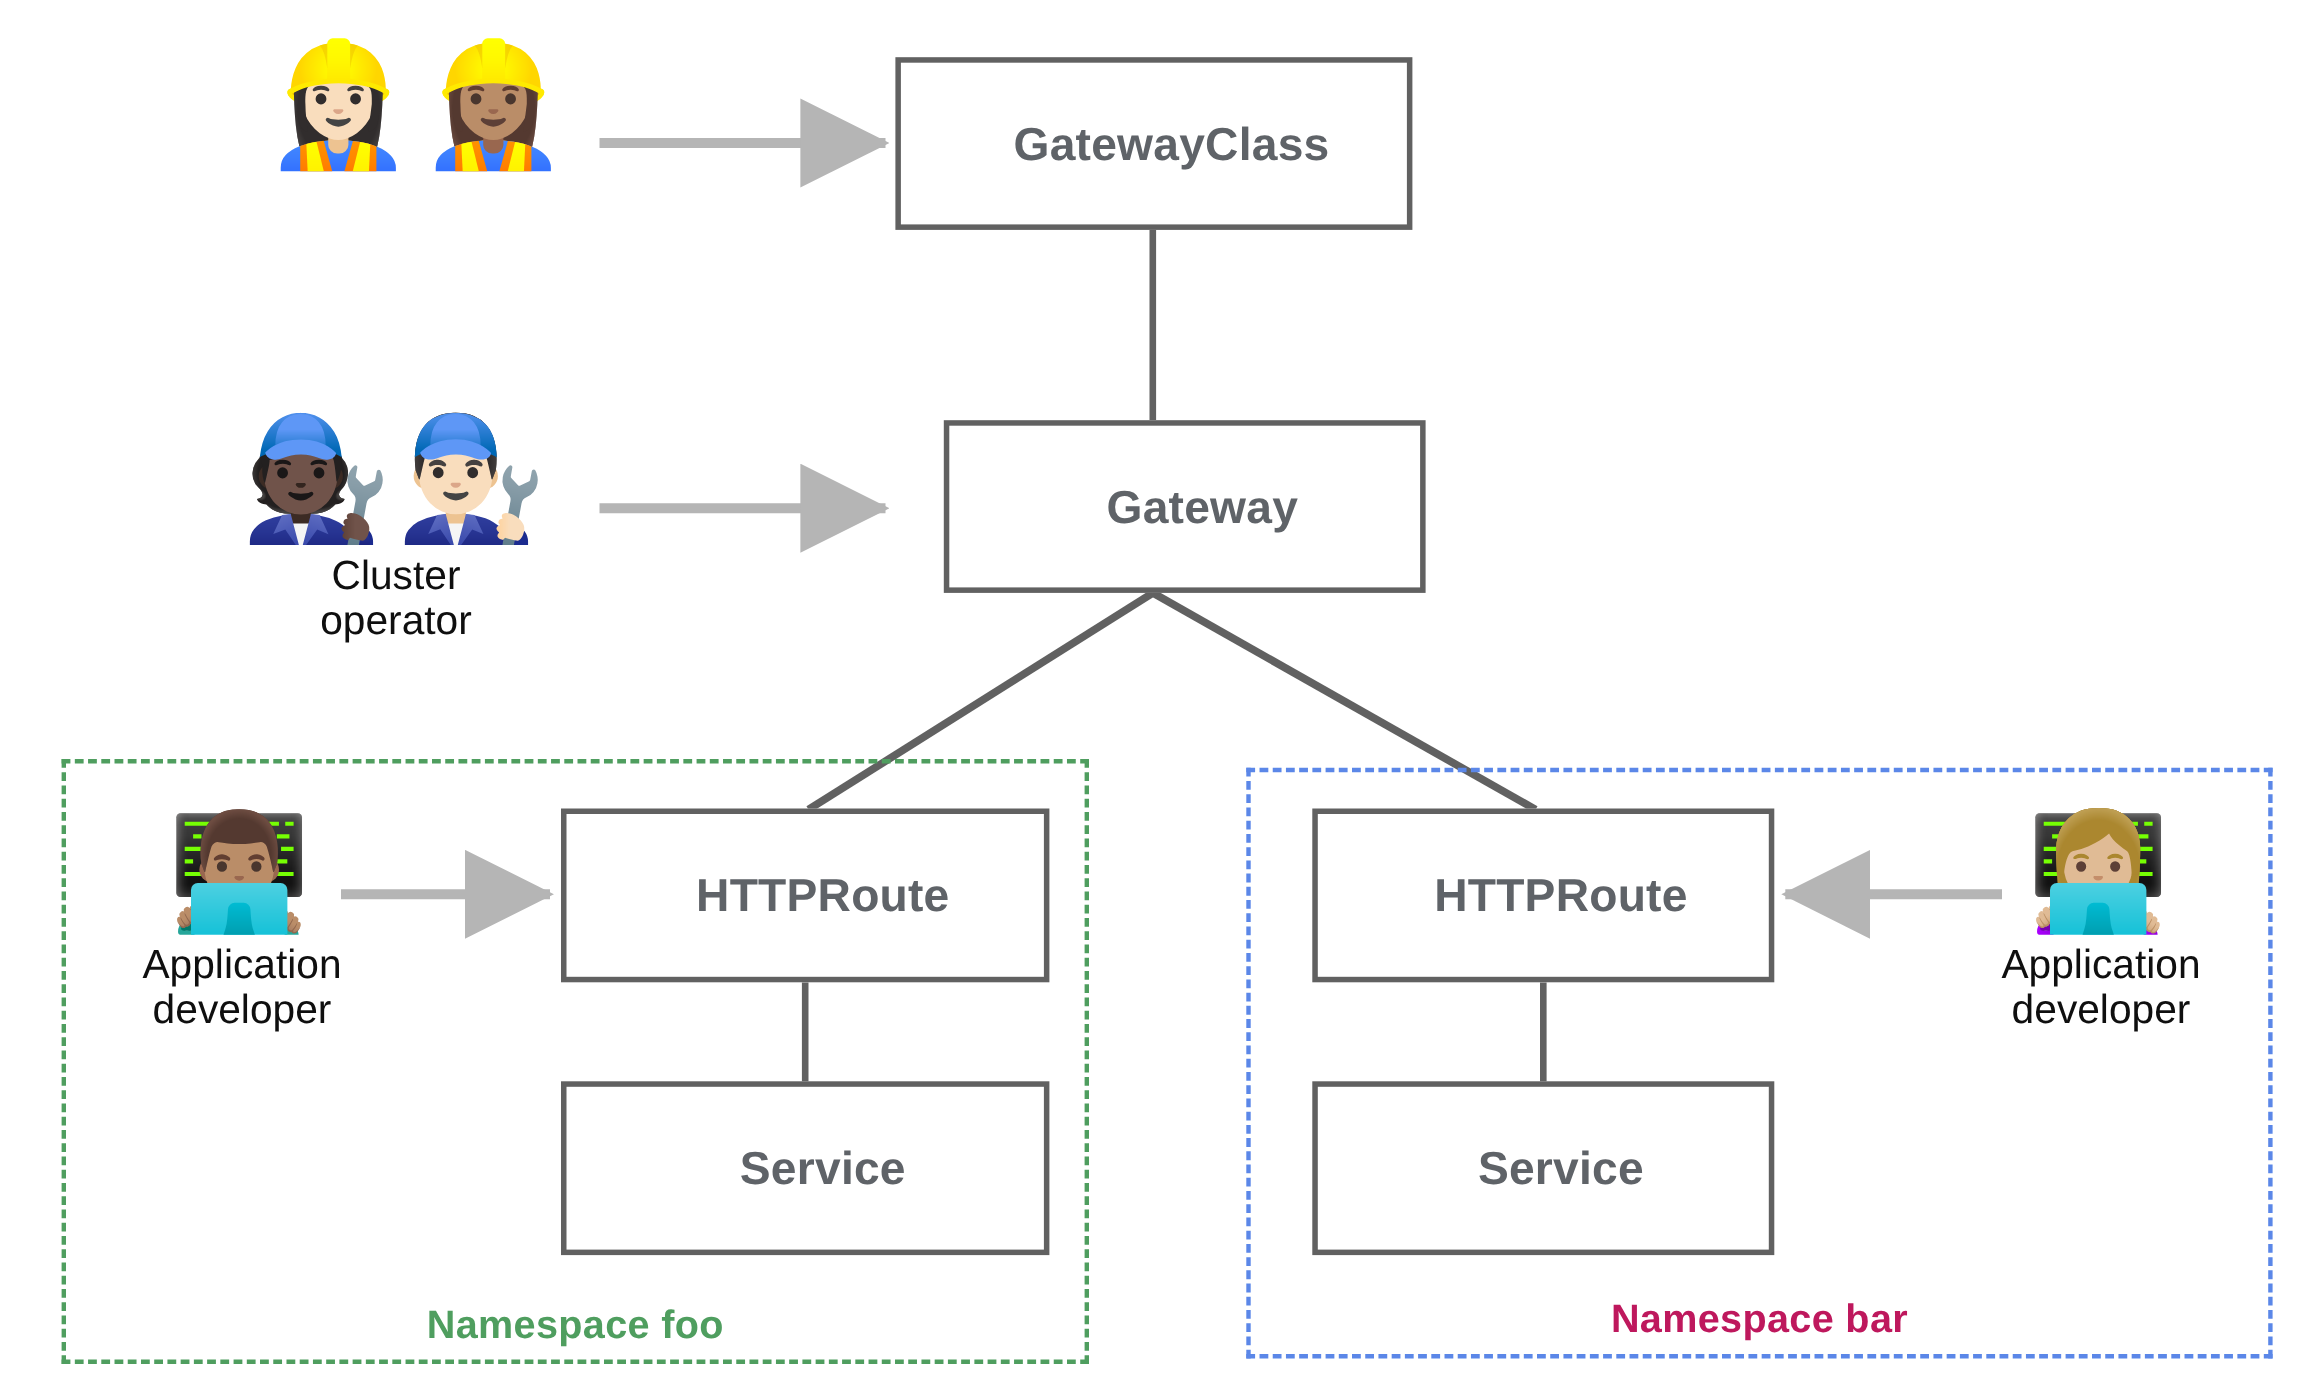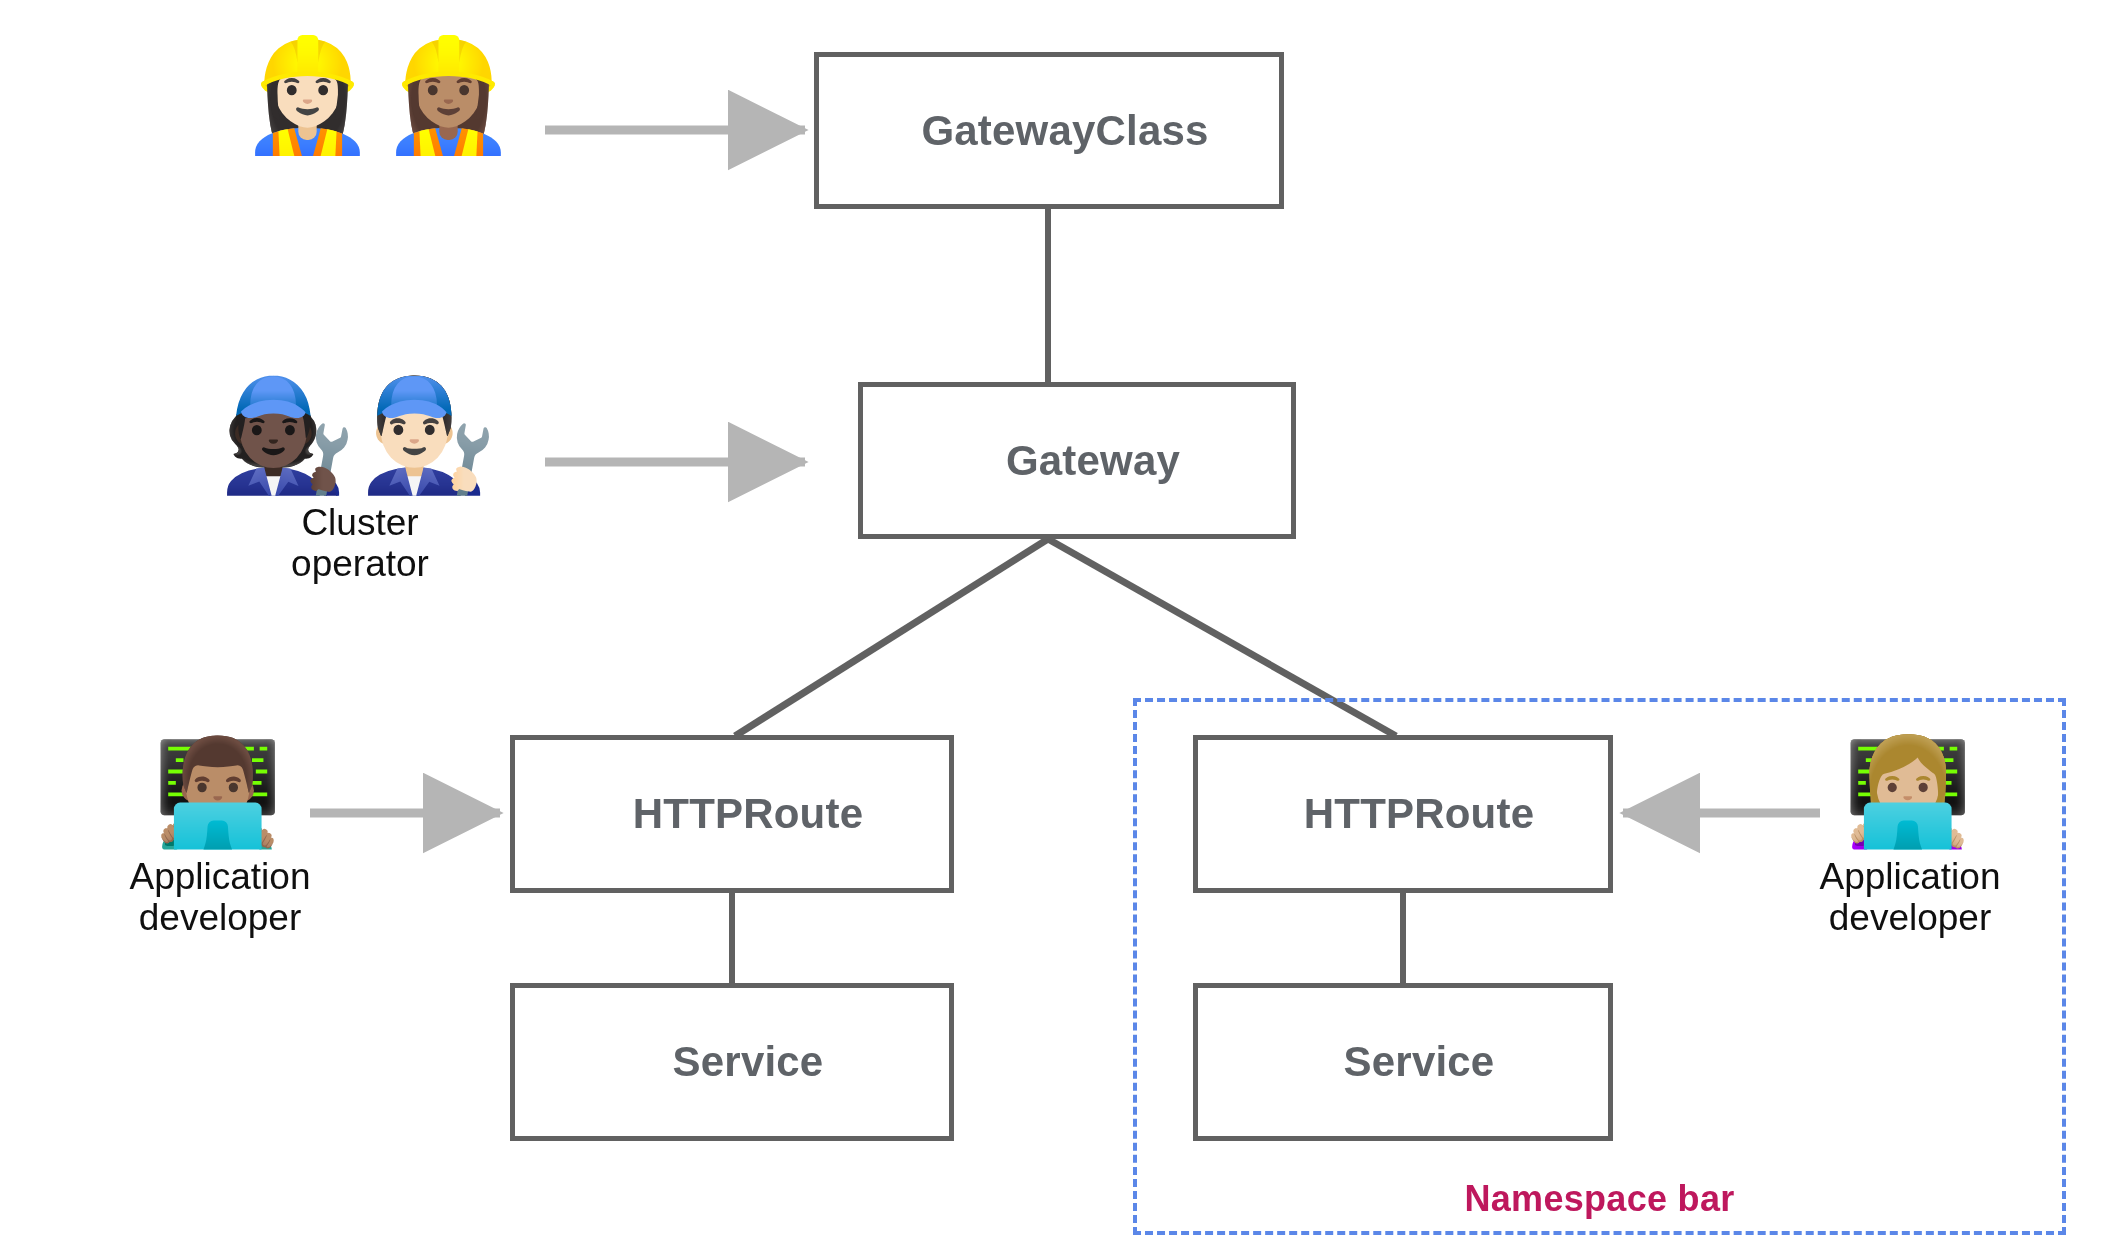--- a/index.html
+++ b/index.html
@@ -121,20 +121,23 @@
   #persona-appdev-bar {
     left: 1780px; top: 740px; width: 260px;
   }
   #persona-appdev-bar .persona-emoji { font-size: 104px; }
 </style>
 </head>
 <body>
 
 <div id="canvas">
 
+  <div class="namespace" id="ns-foo">
+    <div class="ns-label">Namespace foo</div>
+  </div>
 
   <div class="namespace" id="ns-bar">
     <div class="ns-label">Namespace bar</div>
   </div>
 
   <svg id="edges" viewBox="0 0 2112 1258" width="2112" height="1258" xmlns="http://www.w3.org/2000/svg">
     <defs>
       <marker id="arrowhead" markerWidth="9" markerHeight="9" refX="8.6" refY="4.5" orient="auto" markerUnits="strokeWidth">
         <path d="M0,0 L9,4.5 L0,9 z" fill="#b5b5b5"></path>
       </marker>

